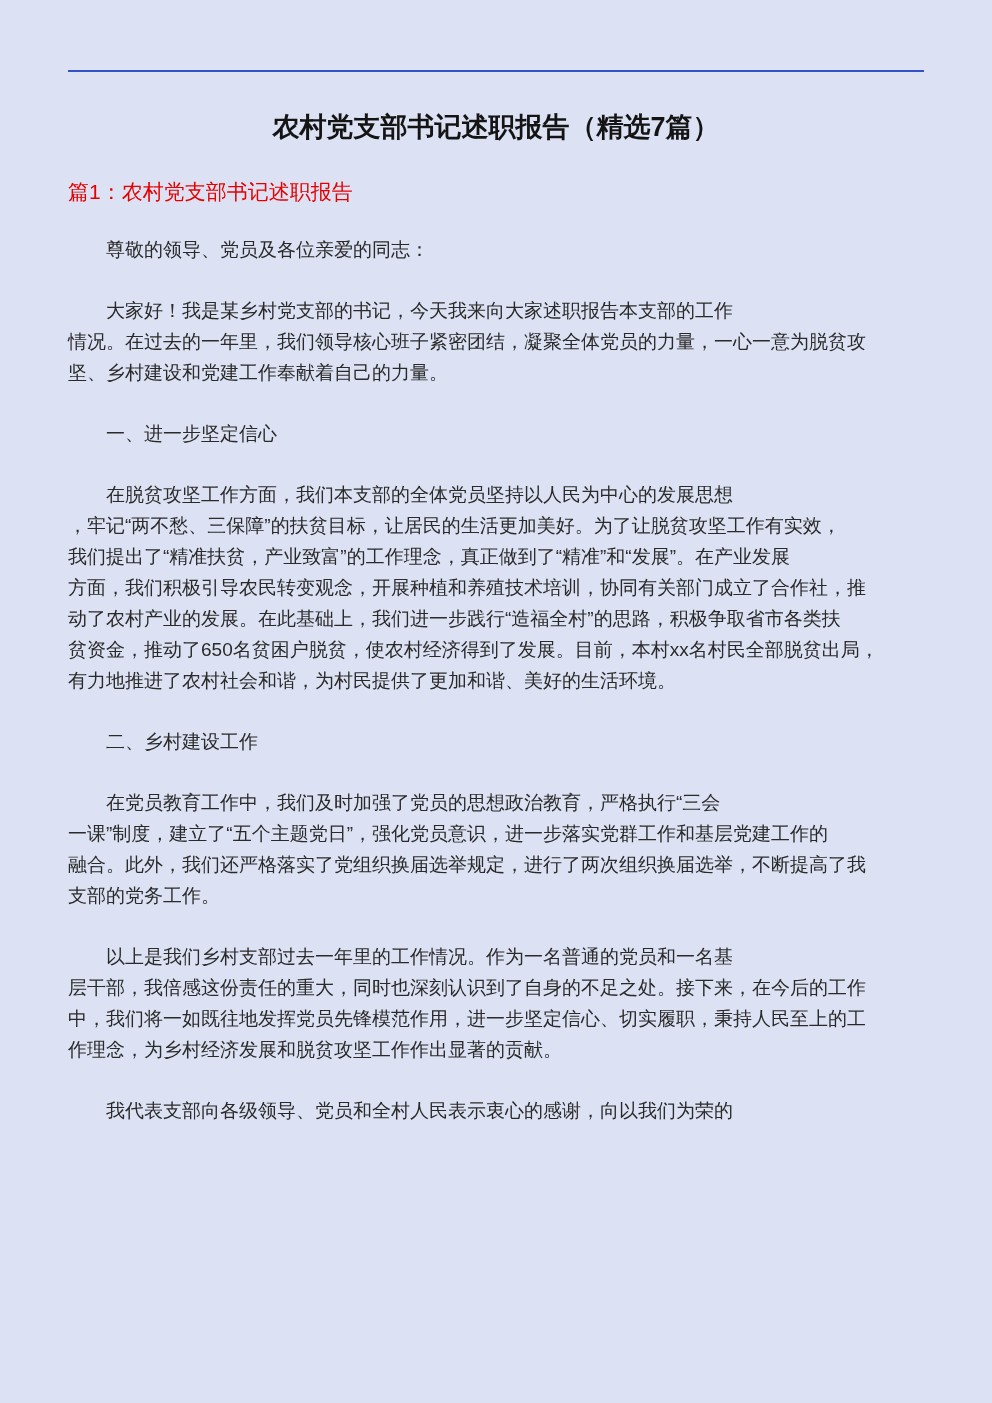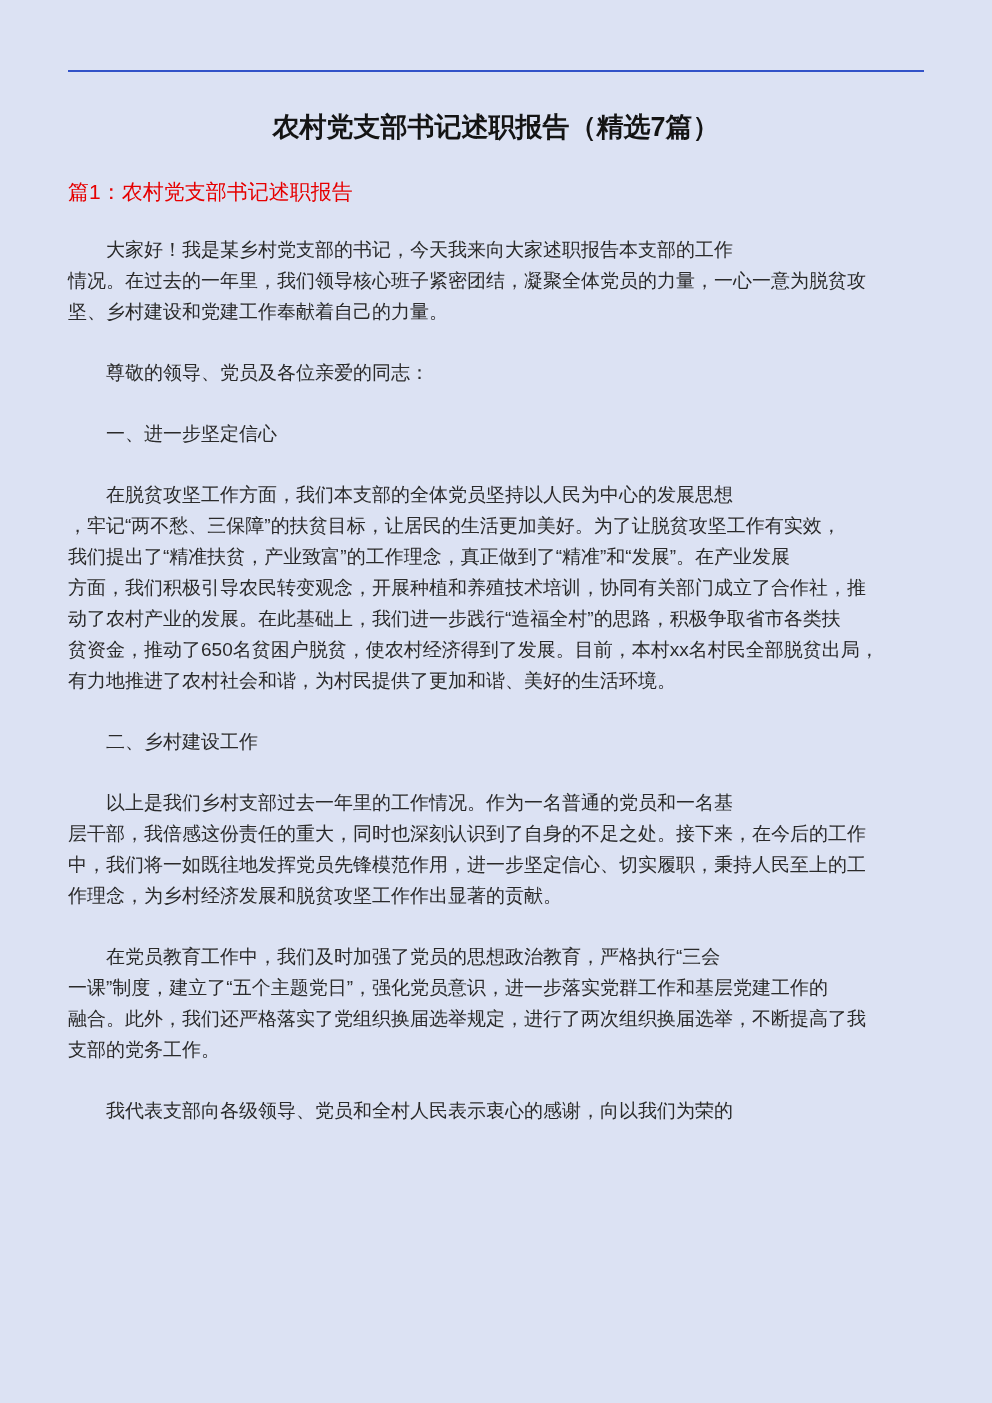--- a/index.html
+++ b/index.html
@@ -78,49 +78,49 @@
 <body>
 
 <div class="page">
   <div class="content">
     <div class="rule top-rule"></div>
 
     <h1 class="doc-title">农村党支部书记述职报告（精选7篇）</h1>
 
     <h2 class="section-heading-red">篇1：农村党支部书记述职报告</h2>
 
+    <p class="para">尊敬的领导、党员及各位亲爱的同志：</p>
+
     <p class="para">大家好！我是某乡村党支部的书记，今天我来向大家述职报告本支部的工作
 情况。在过去的一年里，我们领导核心班子紧密团结，凝聚全体党员的力量，一心一意为脱贫攻
 坚、乡村建设和党建工作奉献着自己的力量。</p>
-
-    <p class="para">尊敬的领导、党员及各位亲爱的同志：</p>
 
     <p class="sub-heading">一、进一步坚定信心</p>
 
     <p class="para">在脱贫攻坚工作方面，我们本支部的全体党员坚持以人民为中心的发展思想
 ，牢记“两不愁、三保障”的扶贫目标，让居民的生活更加美好。为了让脱贫攻坚工作有实效，
 我们提出了“精准扶贫，产业致富”的工作理念，真正做到了“精准”和“发展”。在产业发展
 方面，我们积极引导农民转变观念，开展种植和养殖技术培训，协同有关部门成立了合作社，推
 动了农村产业的发展。在此基础上，我们进一步践行“造福全村”的思路，积极争取省市各类扶
 贫资金，推动了650名贫困户脱贫，使农村经济得到了发展。目前，本村xx名村民全部脱贫出局，
 有力地推进了农村社会和谐，为村民提供了更加和谐、美好的生活环境。</p>
 
     <p class="sub-heading">二、乡村建设工作</p>
 
 
 
+    <p class="para">在党员教育工作中，我们及时加强了党员的思想政治教育，严格执行“三会
+一课”制度，建立了“五个主题党日”，强化党员意识，进一步落实党群工作和基层党建工作的
+融合。此外，我们还严格落实了党组织换届选举规定，进行了两次组织换届选举，不断提高了我
+支部的党务工作。</p>
+
     <p class="para">以上是我们乡村支部过去一年里的工作情况。作为一名普通的党员和一名基
 层干部，我倍感这份责任的重大，同时也深刻认识到了自身的不足之处。接下来，在今后的工作
 中，我们将一如既往地发挥党员先锋模范作用，进一步坚定信心、切实履职，秉持人民至上的工
 作理念，为乡村经济发展和脱贫攻坚工作作出显著的贡献。</p>
-
-    <p class="para">在党员教育工作中，我们及时加强了党员的思想政治教育，严格执行“三会
-一课”制度，建立了“五个主题党日”，强化党员意识，进一步落实党群工作和基层党建工作的
-融合。此外，我们还严格落实了党组织换届选举规定，进行了两次组织换届选举，不断提高了我
-支部的党务工作。</p>
 
     <p class="para">我代表支部向各级领导、党员和全村人民表示衷心的感谢，向以我们为荣的</p>
   </div>
 
   <div class="footer">
     <div class="rule"></div>
     <div class="page-number">1 / 13</div>
   </div>
 </div>
 

